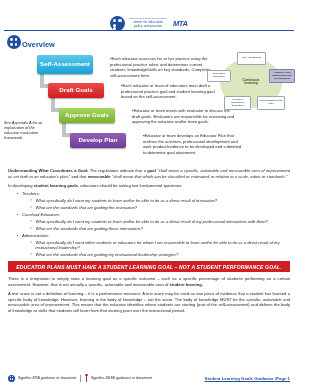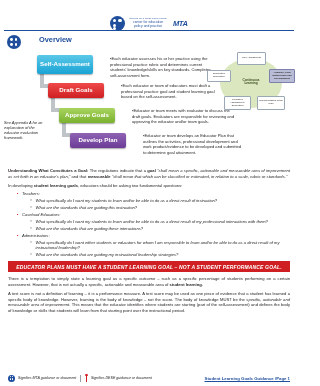--- a/index.html
+++ b/index.html
@@ -46,21 +46,21 @@
   }
 
   .doc-title {
     text-align: center; font-size: 8.6px; font-weight: bold;
     color: #1f4e9c; margin-top: 5px; letter-spacing: .05px;
   }
   .title-rule { height: 1.2px; background: #1f4e9c; margin: 4px 4px 0 4px; }
 
   
   .overview-head {
-    display: flex; align-items: flex-start; gap: 18px;
+    display: flex; align-items: flex-end; gap: 1px;
     padding: 4px 0 0 7px;
   }
   .ov-badge {
     width: 14px; height: 14px; border-radius: 50%;
     background: #1f4e9c; position: relative; flex: none;
   }
   .ov-badge i {
     position: absolute; width: 2.9px; height: 2.9px;
     background: #fff; border-radius: 50%;
   }

